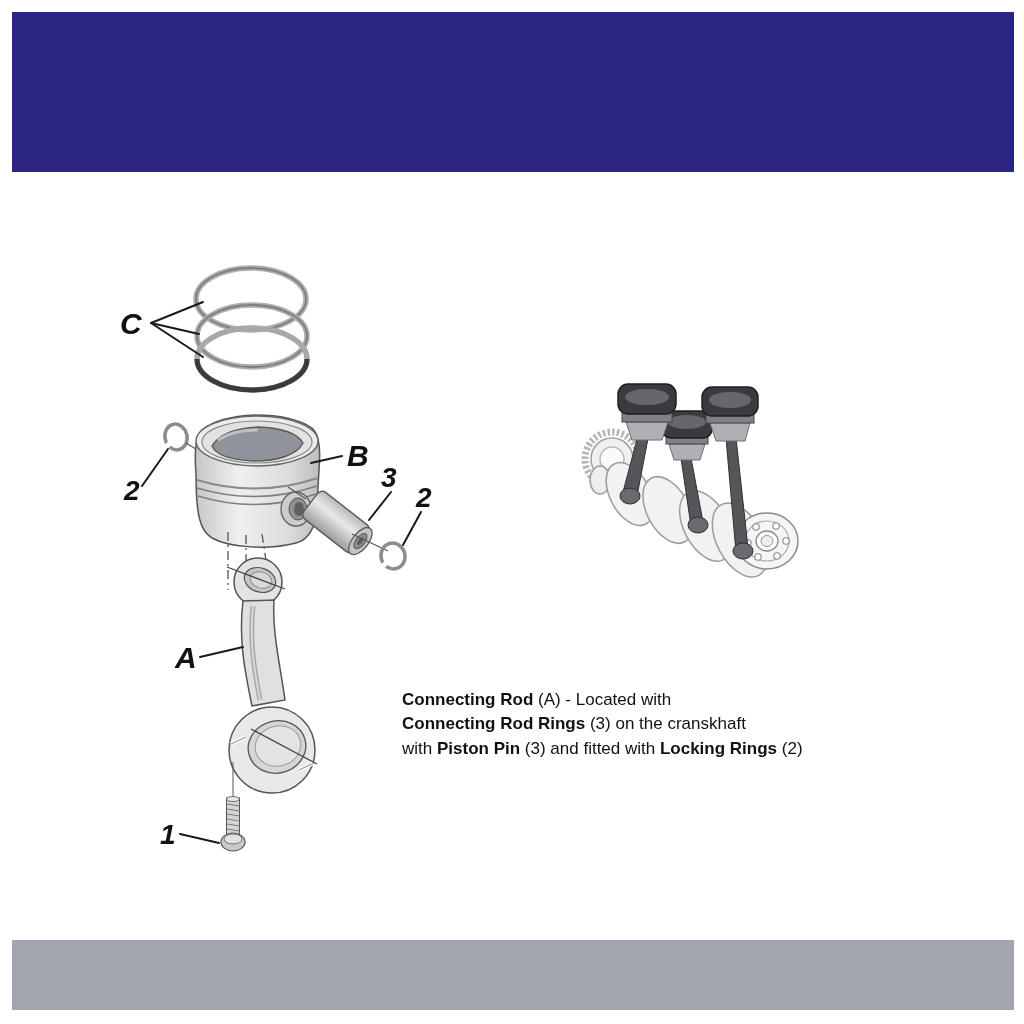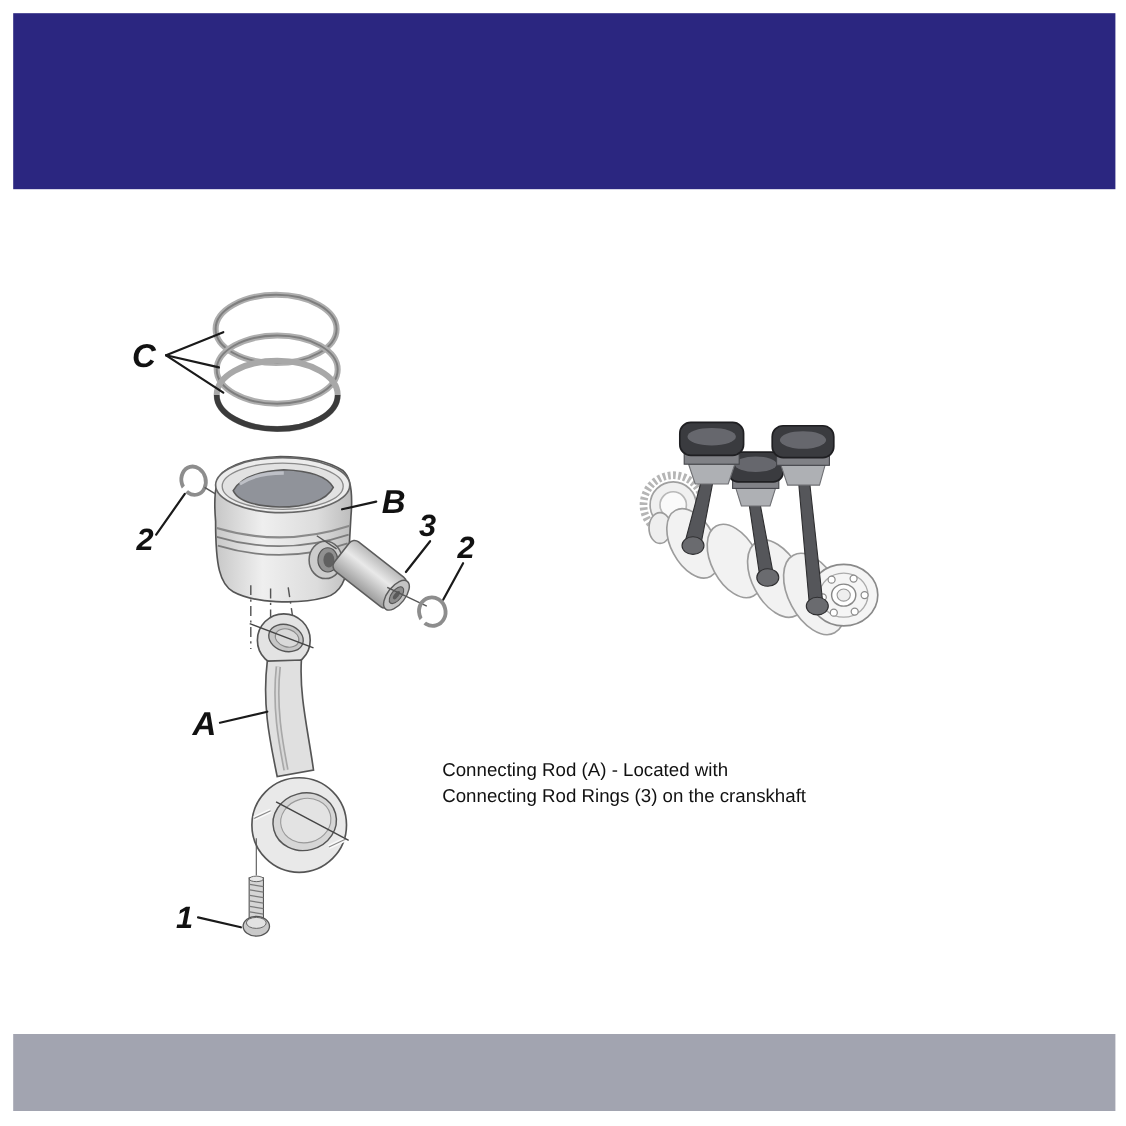--- a/index.html
+++ b/index.html
@@ -5,21 +5,21 @@
   html,body{margin:0;padding:0;background:#ffffff;}
   #canvas{position:relative;width:1024px;height:1024px;background:#ffffff;overflow:hidden;
           font-family:"Liberation Sans",sans-serif;}
   .banner{position:absolute;left:12px;width:1002px;}
   #top-banner{top:12px;height:160px;background:#2b2680;}
   #bottom-banner{top:940px;height:70px;background:#a2a4b0;}
   #diagram-svg{position:absolute;left:0;top:0;}
   #explanation{position:absolute;left:402px;top:688px;width:500px;color:#111;
                font-size:17px;line-height:24.4px;}
   #explanation .line{white-space:pre-wrap;}
-  #explanation .b{font-weight:400;}
+  #explanation .b{font-weight:700;}
   .lbl{font-family:"Liberation Sans",sans-serif;font-weight:bold;font-style:italic;fill:#111;}
 </style>
 </head>
 <body>
 
 <div id="canvas">
 
   <div id="top-banner" class="banner" style="background: rgb(43, 38, 128);"></div>
   <div id="bottom-banner" class="banner" style="background: rgb(162, 164, 176);"></div>
 
@@ -196,15 +196,16 @@
         <rect x="706" y="413" width="48" height="10" fill="#808186" stroke="#44454a" stroke-width="1"></rect>
         <rect x="702" y="387" width="56" height="29" rx="10" fill="#3a3b3f" stroke="#1f1f22" stroke-width="1.5"></rect>
         <ellipse cx="730" cy="400" rx="21" ry="8" fill="#6e7076" opacity="0.85"></ellipse>
       </g>
     </g>
   </svg>
 
   <div id="explanation">
     <div class="line"><span class="b">Connecting Rod</span><span> (A) - Located with</span></div>
     <div class="line"><span class="b">Connecting Rod Rings</span><span> (3) on the cranskhaft</span></div>
+    <div class="line"><span>with </span><span class="b">Piston Pin</span><span> (3) and fitted with </span><span class="b">Locking Rings</span><span> (2)</span></div>
   </div>
 
 </div>
 
 </body></html>

